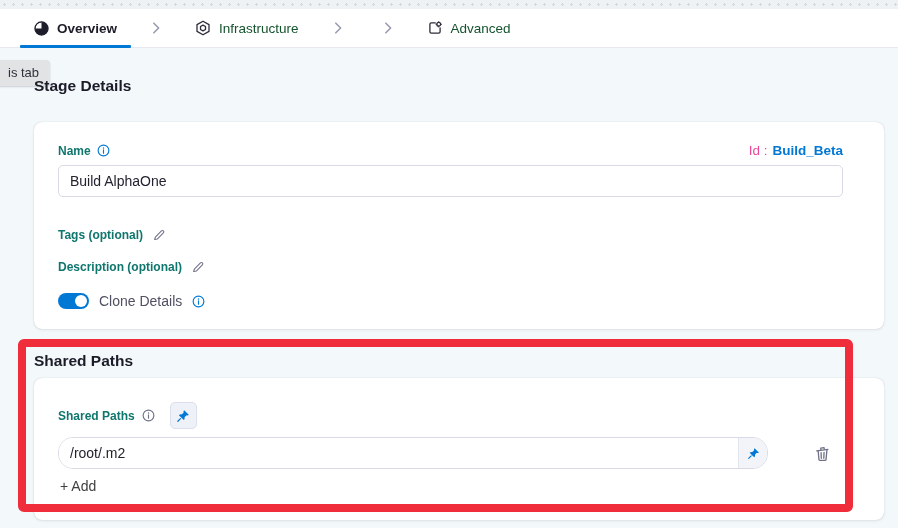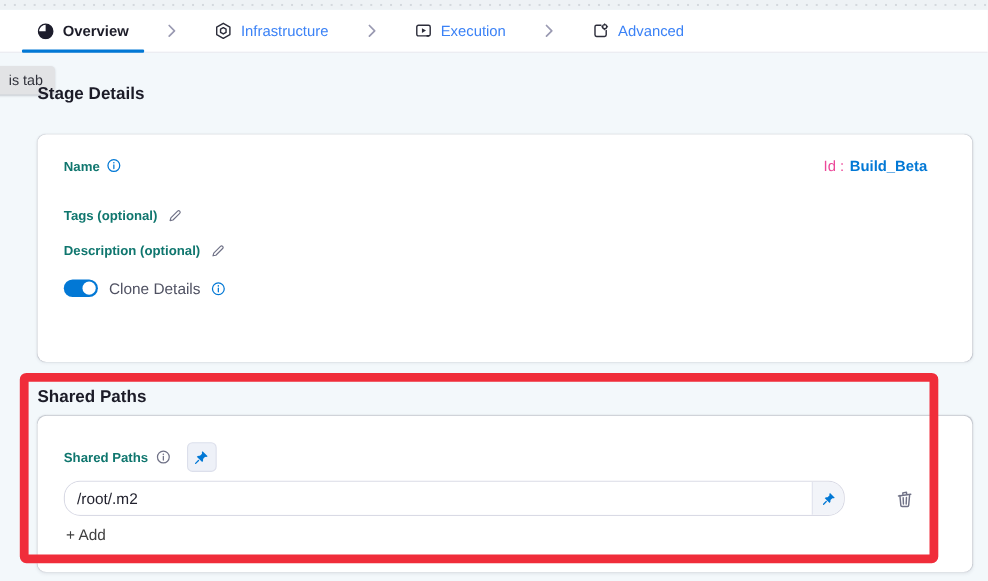--- a/index.html
+++ b/index.html
@@ -25,21 +25,21 @@
     position:absolute; top:9px; left:0; width:898px; height:39px;
     background:#ffffff;
     border-bottom:1px solid #e8e9ef;
     display:flex; align-items:center;
     padding-left:20px;
   }
   .tab {
     position:relative; height:100%;
     display:flex; align-items:center; gap:8px;
     padding:0 14px;
-    font-size:13.5px; font-weight:500; color:#3b82f6;
+    font-size:13.5px; font-weight:500; color:#14532d;
     cursor:pointer; white-space:nowrap;
   }
   .tab.active { font-weight:700; color:#1c1c28; }
   .tab.active::after {
     content:""; position:absolute; left:0; right:0; bottom:-1px;
     height:3px; background:#0278d5; border-radius:1px;
   }
   .tab-chevron { margin:0 18px; display:flex; align-items:center; }
 
   
@@ -180,30 +180,20 @@
     </span>
     <span>Infrastructure</span>
   </div>
 
   <span class="tab-chevron">
     <svg width="14" height="14" viewBox="0 0 16 16" fill="none" stroke="#9a9ab2" stroke-width="1.8" stroke-linecap="round" stroke-linejoin="round">
         <path d="M5.5 2.5 L11 8 L5.5 13.5"></path>
       </svg>
   </span>
 
-  <div class="tab">
-    <span>
-      <svg width="16" height="16" viewBox="0 0 16 16" fill="none" stroke="#2c2d3a" stroke-width="1.3" stroke-linejoin="round">
-        <rect x="1.9" y="3" width="12.2" height="9.6" rx="1.5"></rect>
-        <path d="M6.6 5.7 L10.3 7.8 L6.6 9.9 Z" fill="#2c2d3a" stroke="none"></path>
-        <path d="M10.8 12.6 h2.4" stroke-width="1.6"></path>
-      </svg>
-    </span>
-    <span>Execution</span>
-  </div>
 
   <span class="tab-chevron">
     <svg width="14" height="14" viewBox="0 0 16 16" fill="none" stroke="#9a9ab2" stroke-width="1.8" stroke-linecap="round" stroke-linejoin="round">
         <path d="M5.5 2.5 L11 8 L5.5 13.5"></path>
       </svg>
   </span>
 
   <div class="tab">
     <span>
       <svg width="16" height="16" viewBox="0 0 16 16" fill="none" stroke="#2c2d3a" stroke-width="1.3" stroke-linecap="round">
@@ -232,20 +222,21 @@
           <circle cx="8" cy="4.8" r="0.9" fill="#0278d5" stroke="none"></circle>
         </svg>
       </span>
     </div>
     <div class="id-group">
       <span class="id-label">Id :</span>
       <span class="id-value">Build_Beta</span>
     </div>
   </div>
 
+  <input class="text-input" type="text" readonly="" value="Build AlphaOne" style="">
 
   <div class="edit-row">
     <span class="field-label">Tags (optional)</span>
     <span>
       <svg width="14" height="14" viewBox="0 0 16 16" fill="none" stroke="#6f7186" stroke-width="1.2" stroke-linejoin="round">
         <path d="M3 13.2 L3.8 10.4 L10.8 3.4 A1.55 1.55 0 0 1 13 5.6 L6 12.6 L3 13.2 Z"></path>
       </svg>
     </span>
   </div>
 

